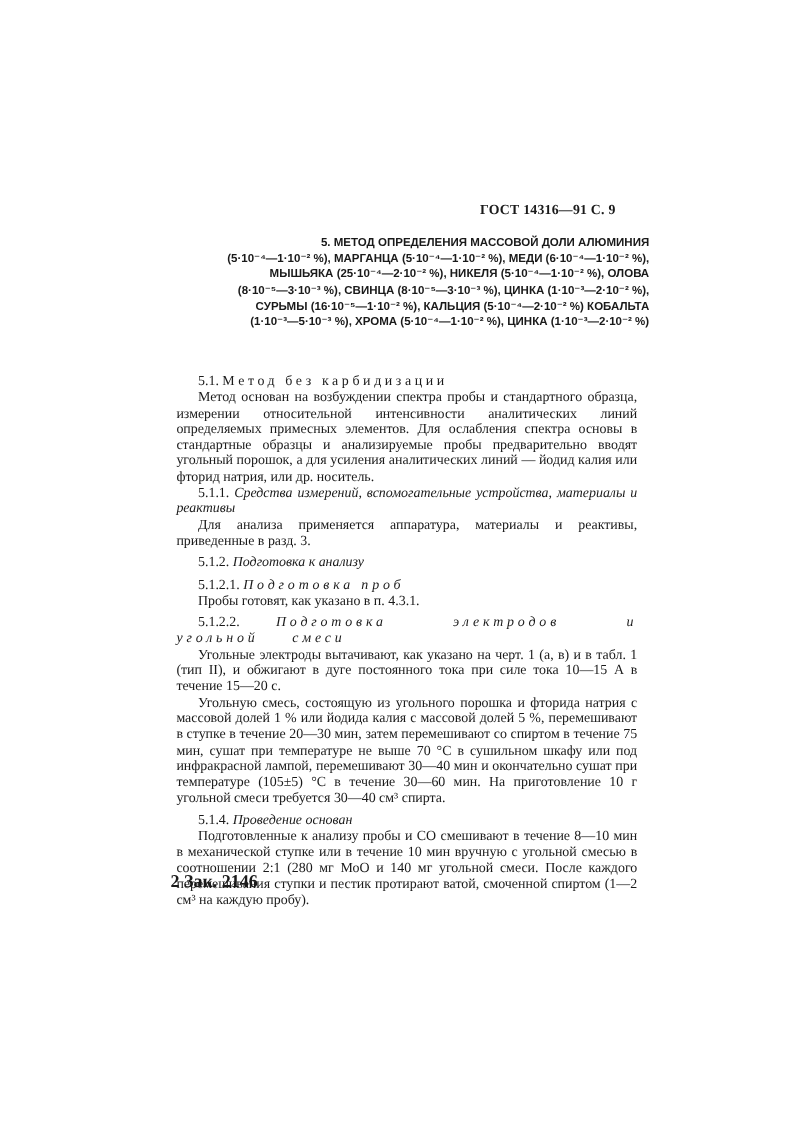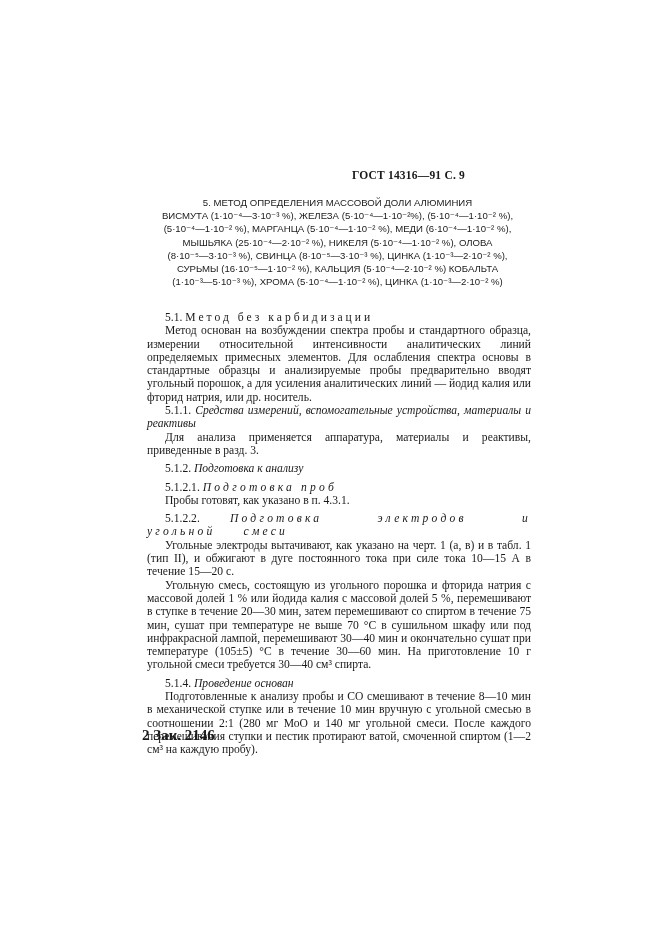--- a/index.html
+++ b/index.html
@@ -1,43 +1,42 @@
 <!DOCTYPE html>
 <html><head>
 <meta charset="utf-8">
 <style>
   html, body { margin:0; padding:0; background:#ffffff; }
   body { width:661px; height:935px; position:relative; overflow:hidden;
          font-family:"Liberation Serif", "DejaVu Serif", serif; color:#1a1a1a; }
-  .page { position:absolute; left:0; top:0; width:568px; height:935px; }
+  .page { position:absolute; left:0; top:0; width:568px; height:935px;padding-left:48px; }
   .hdr { position:absolute; top:169px; right:103px; font-family:"Liberation Serif", serif;
          font-weight:bold; font-size:11.5px; letter-spacing:0.2px; }
-  .sec { position:absolute; left:145px; width:385px; top:196px;
-         font-family:"Liberation Sans", "DejaVu Sans", sans-serif; font-weight:normal;
-         font-size:9.6px; line-height:13.2px; text-align:center; }
+  .sec { position:absolute; left:156px; width:385px; top:196px;
+         font-family:"Liberation Sans", "DejaVu Sans", sans-serif; font-weight:bold;
+         font-size:9.6px; line-height:13.2px; text-align:right; }
   .body { position:absolute; left:147px; width:384px; top:311px;
           font-size:11.6px; line-height:13.3px; text-align:justify; }
   .body p { margin:0; }
   .ind { text-indent:18px; }
   .gap { margin-top:5px !important; }
   .sp { letter-spacing:3px; }
   .sp2 { letter-spacing:3.2px; font-style:italic;margin-top:32px; }
   .it { font-style:italic; }
   .footer { position:absolute; left:142px; top:727px; font-size:15px; font-weight:bold; }
 </style>
 </head>
 <body>
 
 <div class="page">
 
   <div class="hdr">ГОСТ 14316—91 С. 9</div>
 
   <div class="sec">
     <div>5. МЕТОД ОПРЕДЕЛЕНИЯ МАССОВОЙ ДОЛИ АЛЮМИНИЯ</div>
-    <div>ВИСМУТА (1·10⁻⁴—3·10⁻³ %), ЖЕЛЕЗА (5·10⁻⁴—1·10⁻²%), (5·10⁻⁴—1·10⁻² %),</div>
     <div>(5·10⁻⁴—1·10⁻² %), МАРГАНЦА (5·10⁻⁴—1·10⁻² %), МЕДИ (6·10⁻⁴—1·10⁻² %),</div>
     <div>МЫШЬЯКА (25·10⁻⁴—2·10⁻² %), НИКЕЛЯ (5·10⁻⁴—1·10⁻² %), ОЛОВА</div>
     <div>(8·10⁻⁵—3·10⁻³ %), СВИНЦА (8·10⁻⁵—3·10⁻³ %), ЦИНКА (1·10⁻³—2·10⁻² %),</div>
     <div>СУРЬМЫ (16·10⁻⁵—1·10⁻² %), КАЛЬЦИЯ (5·10⁻⁴—2·10⁻² %) КОБАЛЬТА</div>
     <div>(1·10⁻³—5·10⁻³ %), ХРОМА (5·10⁻⁴—1·10⁻² %), ЦИНКА (1·10⁻³—2·10⁻² %)</div>
   </div>
 
   <div class="body">
     <p class="ind">
       <span>5.1.</span>

